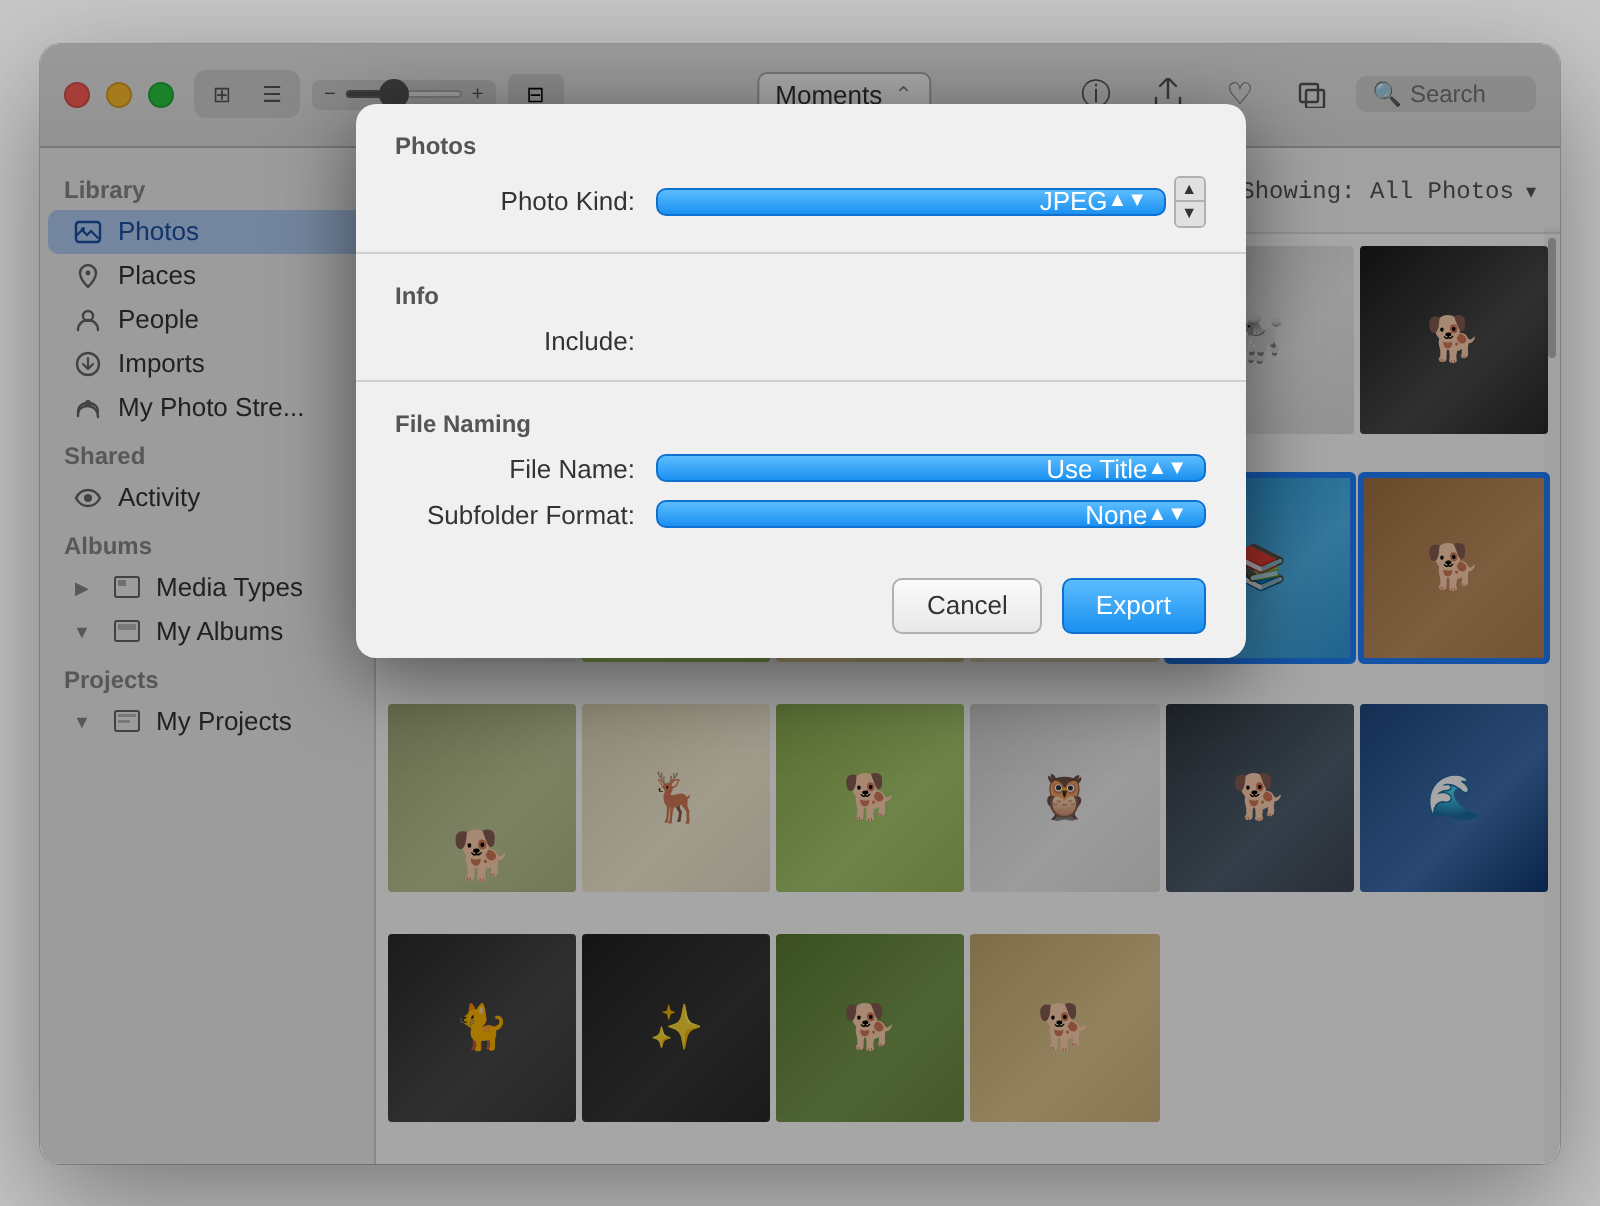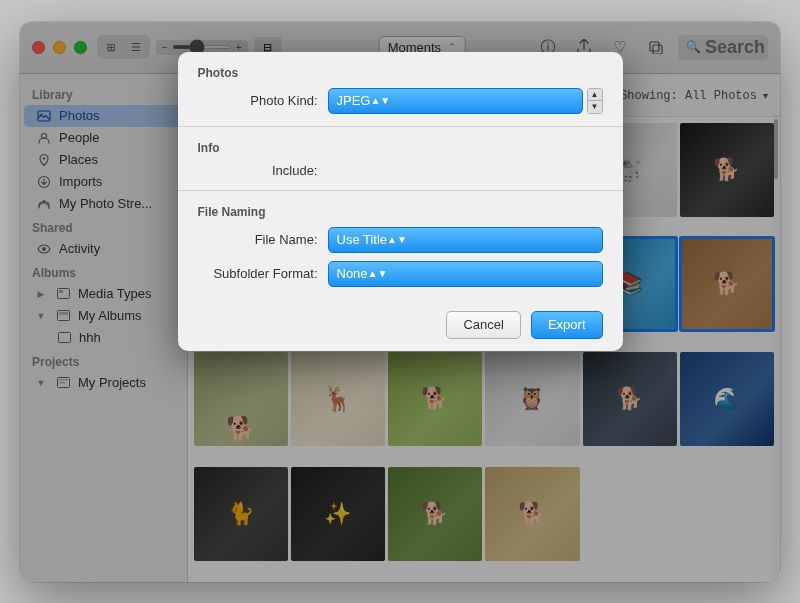--- a/index.html
+++ b/index.html
@@ -143,24 +143,23 @@
       border-radius: 5px;
       padding: 2px 8px;
       gap: 4px;
       width: 90px;
     }
 
     .search-box input {
       background: transparent;
       border: none;
       outline: none;
-      font-size: 18px;
+      font-size: 12px;
       color: #333;
       width: 65px;
-      font-weight: bold;
     }
 
     
     .main-content {
       display: flex;
       flex: 1;
       overflow: hidden;
     }
 
     
@@ -314,30 +313,30 @@
 
     .form-control-area {
       flex: 1;
       display: flex;
       align-items: center;
       gap: 4px;
     }
 
     .select-control {
       flex: 1;
-      height: 26px;
+      height: 14px;
       border: 1px solid #b0b0b0;
       border-radius: 5px;
       background: linear-gradient(180deg, #fafafa, #f0f0f0);
       font-size: 13px;
       color: #333;
       padding: 0 8px;
       display: flex;
       align-items: center;
-      justify-content: flex-start;
+      justify-content: flex-end;
       cursor: pointer;
       position: relative;
     }
 
     .select-control.blue-arrow {
       background: linear-gradient(180deg, #5cbdff, #1a90f0);
       color: white;
       border-color: #1070d0;
     }
 
@@ -523,35 +522,35 @@
             <path d="M1 9l3-3 2.5 2.5 2-2 3.5 3.5" stroke="#1a4fa0" stroke-width="1.1" stroke-linecap="round"></path>
           </svg>
         </div>
         <span>Photos</span>
       </div>
 
 
       <div class="sidebar-item">
         <div class="sidebar-icon">
           <svg width="14" height="14" viewBox="0 0 14 14" fill="none">
+            <path d="M7 1.5C5 1.5 3 3.2 3 5.5c0 3 4 7 4 7s4-4 4-7c0-2.3-2-4-4-4z" stroke="#666" stroke-width="1.2"></path>
+            <circle cx="7" cy="5.5" r="1.2" fill="#666"></circle>
+          </svg>
+        </div>
+        <span>Places</span>
+      </div>
+
+      <div class="sidebar-item">
+        <div class="sidebar-icon">
+          <svg width="14" height="14" viewBox="0 0 14 14" fill="none">
             <circle cx="7" cy="5" r="2.5" stroke="#666" stroke-width="1.2"></circle>
             <path d="M2 12c0-2.8 2.2-5 5-5s5 2.2 5 5" stroke="#666" stroke-width="1.2" stroke-linecap="round"></path>
           </svg>
         </div>
         <span>People</span>
-      </div>
-
-      <div class="sidebar-item">
-        <div class="sidebar-icon">
-          <svg width="14" height="14" viewBox="0 0 14 14" fill="none">
-            <path d="M7 1.5C5 1.5 3 3.2 3 5.5c0 3 4 7 4 7s4-4 4-7c0-2.3-2-4-4-4z" stroke="#666" stroke-width="1.2"></path>
-            <circle cx="7" cy="5.5" r="1.2" fill="#666"></circle>
-          </svg>
-        </div>
-        <span>Places</span>
       </div>
 
       <div class="sidebar-item">
         <div class="sidebar-icon">
           <svg width="14" height="14" viewBox="0 0 14 14" fill="none">
             <circle cx="7" cy="7" r="5.5" stroke="#666" stroke-width="1.2"></circle>
             <path d="M7 4v5M4.5 7l2.5 2.5 2.5-2.5" stroke="#666" stroke-width="1.1" stroke-linecap="round" stroke-linejoin="round"></path>
           </svg>
         </div>
         <span>Imports</span>
@@ -597,28 +596,20 @@
         <div class="disclosure">▼</div>
         <div class="sidebar-icon">
           <svg width="13" height="11" viewBox="0 0 13 11" fill="none">
             <rect x="0.5" y="0.5" width="12" height="10" rx="1" stroke="#666" stroke-width="1"></rect>
             <rect x="2" y="2" width="9" height="3" rx="0.5" fill="#666" opacity="0.4"></rect>
           </svg>
         </div>
         <span>My Albums</span>
       </div>
 
-      <div class="sidebar-item" style="padding-left:32px;">
-        <div class="sidebar-icon">
-          <svg width="13" height="11" viewBox="0 0 13 11" fill="none">
-            <rect x="0.5" y="0.5" width="12" height="10" rx="1" stroke="#666" stroke-width="1"></rect>
-          </svg>
-        </div>
-        <span>hhh</span>
-      </div>
 
       <div class="sidebar-section-header">Projects</div>
 
       <div class="sidebar-item">
         <div class="disclosure">▼</div>
         <div class="sidebar-icon">
           <svg width="13" height="11" viewBox="0 0 13 11" fill="none">
             <rect x="0.5" y="0.5" width="12" height="10" rx="1" stroke="#666" stroke-width="1"></rect>
             <rect x="2" y="2" width="9" height="1.5" rx="0.5" fill="#666" opacity="0.4"></rect>
             <rect x="2" y="5" width="6" height="1.5" rx="0.5" fill="#666" opacity="0.4"></rect>

